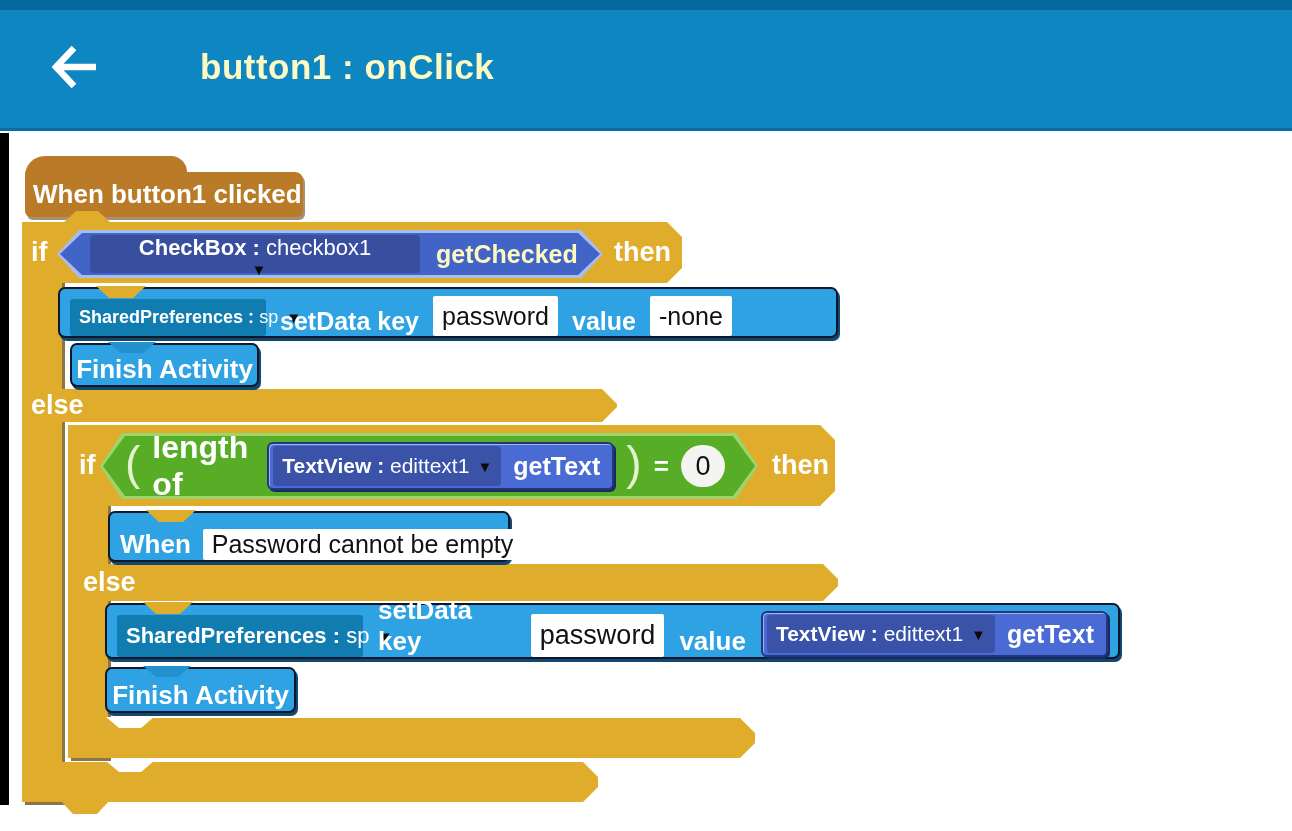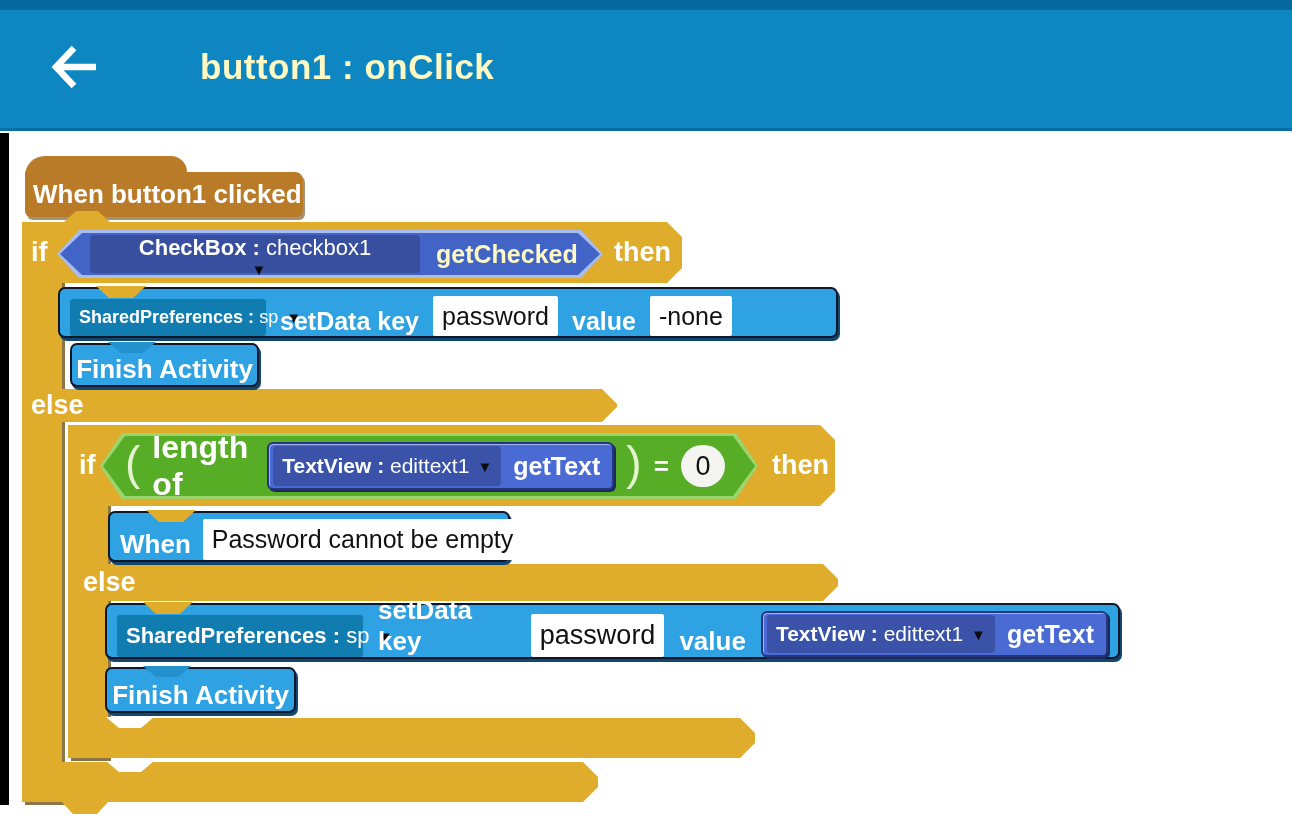--- a/index.html
+++ b/index.html
@@ -147,21 +147,21 @@
         <span>-none</span>
       </span>
   </div>
 
   <div class="abs blue-blk" style="left:70px; top:343px; width:189px; height:44px; justify-content:center; font-size:26px;">
     <span>Finish Activity</span>
   </div>
 
   <div class="abs blue-blk" style="left:108px; top:511px; width:402px; height:51px; padding:0 10px; gap:12px;">
     <span style="font-size:26px;">When</span>
-    <span class="fld" style="height:41px; font-size:25px; flex:1;">
+    <span class="fld" style="height:31px; font-size:25px; flex:1;">
         <span>Password cannot be empty</span>
       </span>
   </div>
 
   <div class="abs blue-blk" style="left:105px; top:603px; width:1015px; height:56px; padding:0 10px; gap:15px;">
     <span class="spinner" style="width:246px; height:42px; font-size:22px;">
       <span><span class="b">SharedPreferences</span><span class="b">&nbsp;</span><span class="b">:</span><span class="id">&nbsp;</span><span class="id">sp</span></span>
       <span class="ddico">▼</span>
     </span>
     <span style="font-size:26px;">setData key</span>

